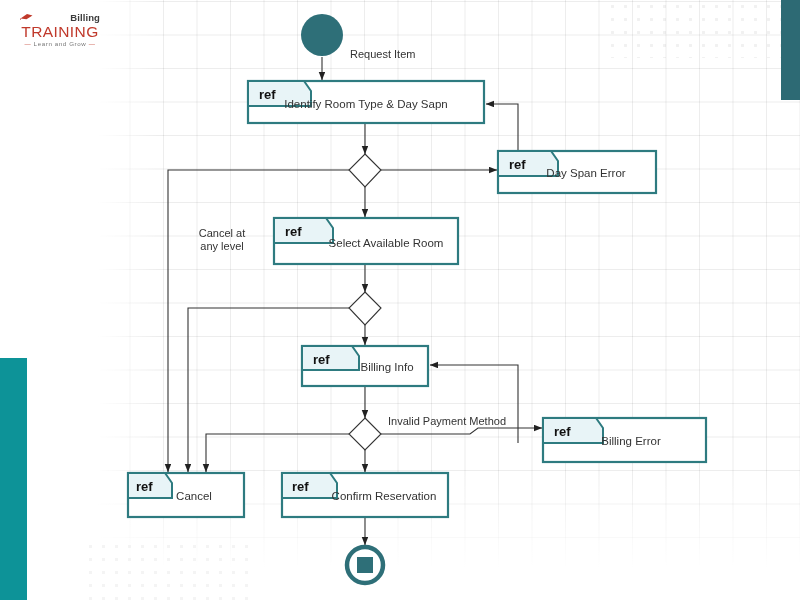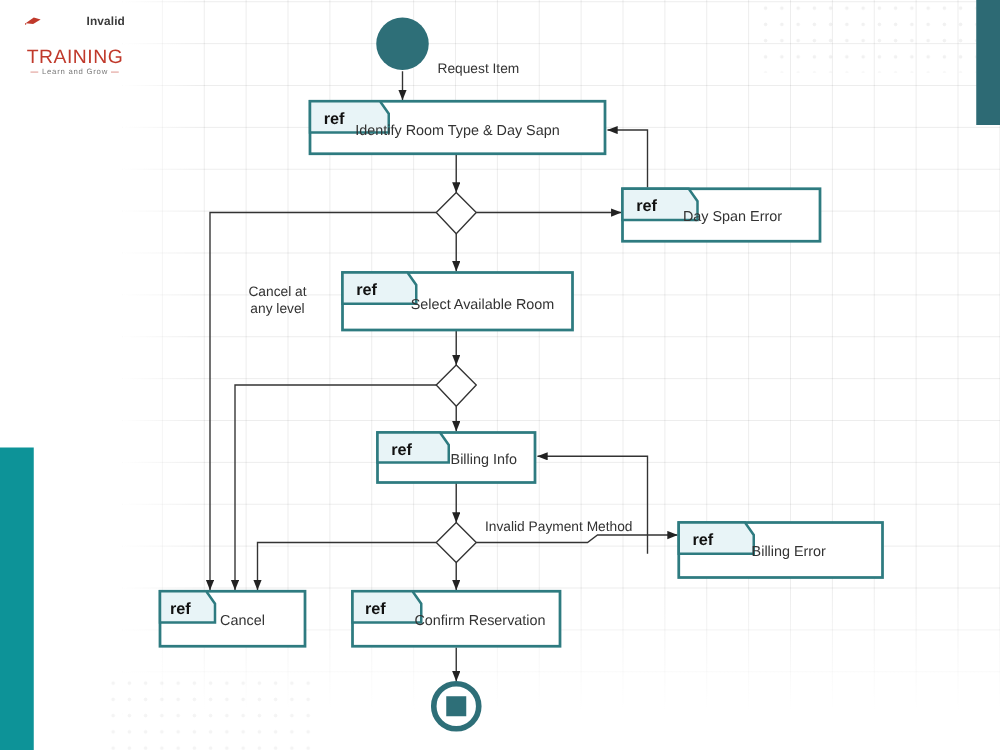--- a/index.html
+++ b/index.html
@@ -41,21 +41,21 @@
     opacity:.5;
   }
   .bar-left{position:absolute;left:0;top:358px;width:27px;height:242px;background:#0d9398;}
   .bar-right{position:absolute;right:0;top:0;width:19px;height:100px;background:#2d6a74;}
 
   
   .logo{position:absolute;left:18px;top:13px;width:84px;text-align:center;line-height:1;}
   .logo .l1{font-size:9.5px;font-weight:bold;color:#3b3b3b;letter-spacing:.1px;display:block;
             text-align:right;padding-right:2px;}
   .logo .cap{position:absolute;left:2px;top:0px;width:13px;height:7px;}
-  .logo .l2{font-size:15.5px;color:#c0392b;letter-spacing:.4px;display:block;margin-top:15px;
+  .logo .l2{font-size:15.5px;color:#c0392b;letter-spacing:.4px;display:block;margin-top:1px;
             font-family:"Liberation Sans", sans-serif;}
   .logo .l3{font-size:6.2px;color:#777;letter-spacing:.6px;display:block;margin-top:2px;}
   .logo .l3 .dash{color:#c0392b;}
 
   
   #diagram{position:absolute;left:0;top:0;width:800px;height:600px;}
   .ref-label{font-family:"Liberation Sans", sans-serif;font-size:13px;font-weight:bold;fill:#111;}
   .box-label{font-family:"Liberation Sans", sans-serif;font-size:11.5px;fill:#333;}
   .edge-label{font-family:"Liberation Sans", sans-serif;font-size:11px;fill:#333;}
 </style>
@@ -70,21 +70,21 @@
   <div class="dots-tr"></div>
   <div class="dots-bl"></div>
   <div class="bar-left"></div>
   <div class="bar-right"></div>
 
   <div class="logo">
     <svg class="cap" viewBox="0 0 13 7">
       <path d="M0.5 5.5 L7 1 L12.5 2.6 L6.5 6.2 Z" fill="#c0392b"></path>
       <path d="M0.5 5.5 L0.5 6.8" stroke="#c0392b" stroke-width="0.8"></path>
     </svg>
-    <span class="l1">Invalid</span>
+    <span class="l1">Billing</span>
     <span class="l2">TRAINING</span>
     <span class="l3">
       <span class="dash">—</span>
       <span>Learn and Grow</span>
       <span class="dash">—</span>
     </span>
   </div>
 
   <svg id="diagram" viewBox="0 0 800 600">
     <defs>

